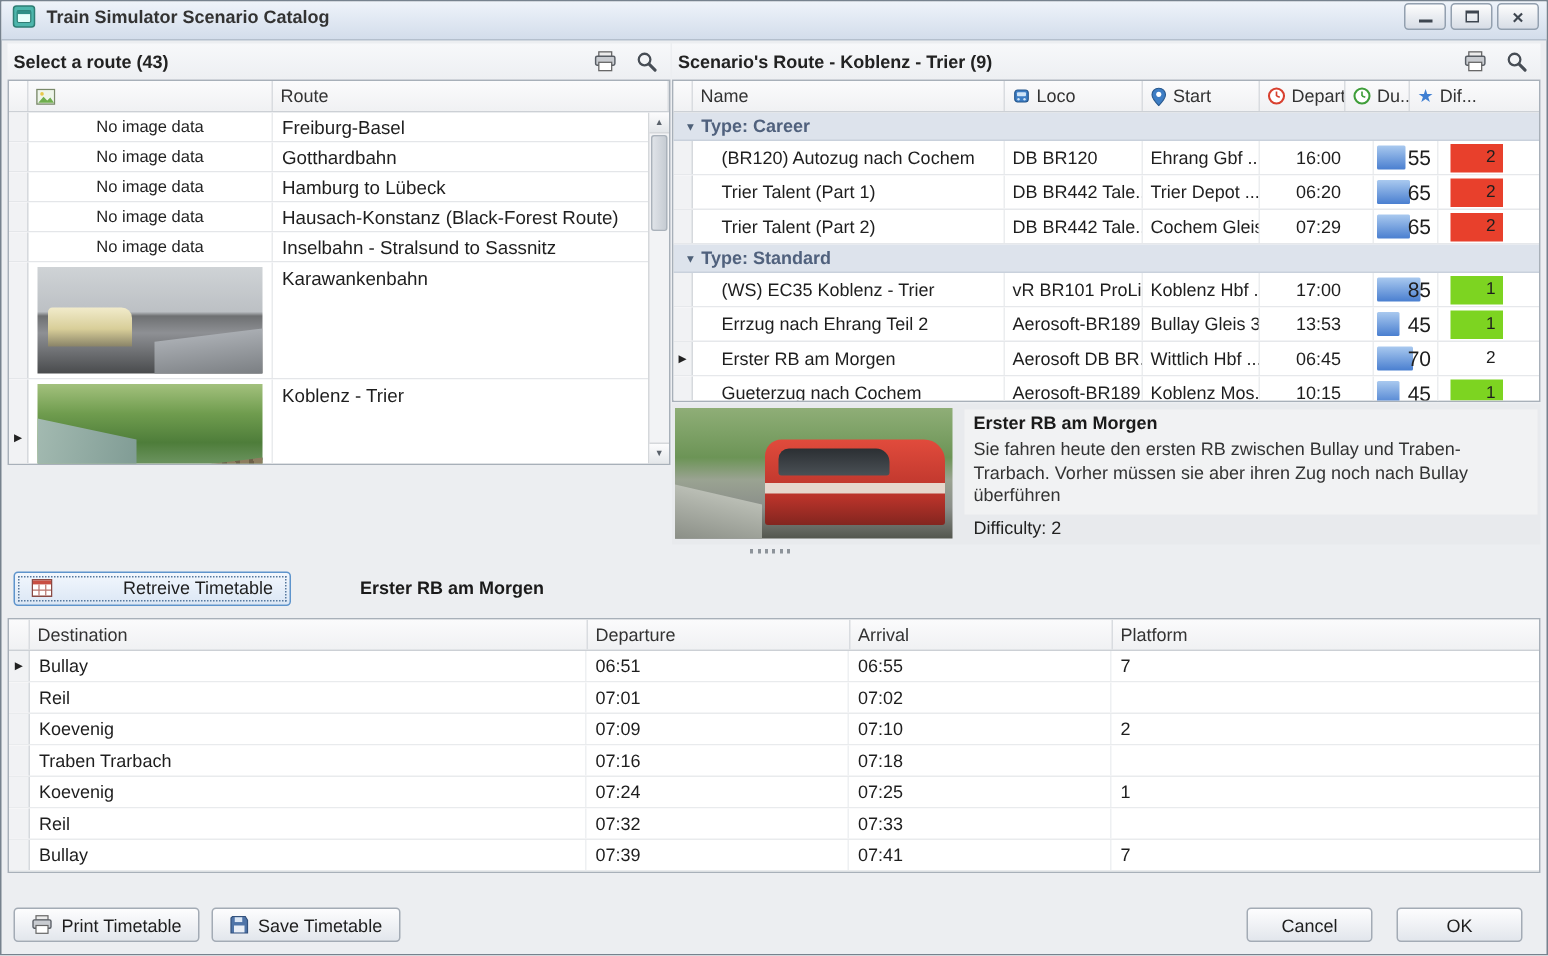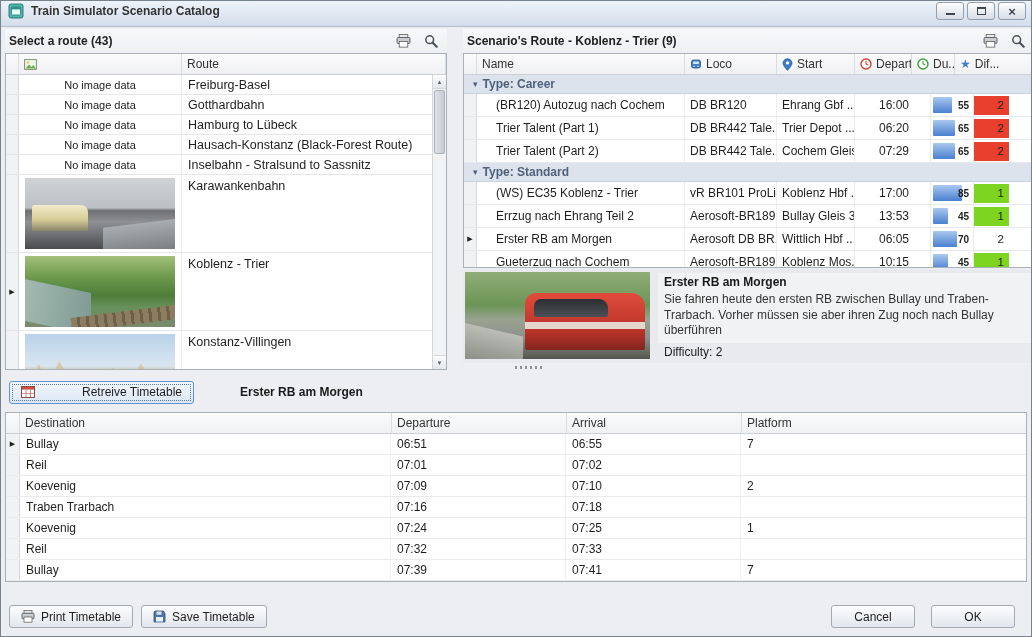--- a/index.html
+++ b/index.html
@@ -12,38 +12,38 @@
   .titlebar { height: 26px; flex: 0 0 26px; background: linear-gradient(#eef3fa, #d3ddeb); border-bottom: 1px solid #b4bfcd; display: flex; align-items: center; padding: 0 5px 5px 7px; gap: 7px; }
   .titlebar .title { font-weight: bold; color: #333; }
   .win-btns { margin-left: auto; display: flex; gap: 3px; }
   .win-btn { width: 28px; height: 18px; border: 1px solid #93a0af; border-radius: 3px; background: linear-gradient(#fdfdfd, #d7dde6); display: flex; align-items: center; justify-content: center; color: #3c4document45; cursor: default; }
   .glyph-min { width: 9px; height: 2px; background: #3e4650; display: block; margin-top: 6px; }
   .glyph-max { width: 9px; height: 8px; border: 1px solid #3e4650; border-top-width: 2px; display: block; }
   .glyph-close { font-size: 13px; font-weight: bold; color: #3e4650; line-height: 1; }
 
   
   .main { flex: 1; display: flex; flex-direction: column; padding: 2px 4px 6px; overflow: hidden; }
-  .top { display: flex; gap: 16px; height: 341px; flex: 0 0 341px; }
+  .top { display: flex; gap: 1px; height: 341px; flex: 0 0 341px; }
   .left-panel { width: 442px; flex: 0 0 442px; display: flex; flex-direction: column; }
   .right-panel { flex: 1; display: flex; flex-direction: column; }
 
   .panel-header { height: 24px; flex: 0 0 24px; display: flex; align-items: center; padding: 0 6px 0 4px; background: linear-gradient(#f7f8fa, #edeff2); }
   .panel-header .ph-title { font-weight: bold; color: #222; }
   .ph-icons { margin-left: auto; display: flex; gap: 13px; align-items: center; padding-right: 3px; }
   .icon-btn { display: inline-flex; align-items: center; }
 
   
   .grid { border: 1px solid #a8b0b9; background: #fff; overflow: hidden; display: flex; flex-direction: column; }
   .grid-header { display: flex; flex: 0 0 21px; height: 21px; background: linear-gradient(#fbfbfc, #f0f1f3); border-bottom: 1px solid #ccd0d5; }
   .gh-cell { border-right: 1px solid #d9dce0; display: flex; align-items: center; padding: 0 5px; color: #333; gap: 4px; white-space: nowrap; overflow: hidden; }
   .marker { width: 13px; flex: 0 0 13px; background: #f1f2f4; border-right: 1px solid #d6d9dd; display: flex; align-items: center; justify-content: center; font-size: 7px; color: #222; }
   .gh-marker { width: 13px; flex: 0 0 13px; padding: 0; }
 
   
-  .route-grid { height: 317px; }
+  .route-grid { height: 257px; }
   .grid-body-wrap { flex: 1; display: flex; overflow: hidden; }
   .grid-body { flex: 1; overflow: hidden; }
   .gh-img { width: 163px; flex: 0 0 163px; }
   .gh-route { flex: 1; }
   .r-row { display: flex; border-bottom: 1px solid #e4e6e9; background: #fff; }
   .noimg-row { height: 20px; }
   .img-row { height: 78px; }
   .r-img { width: 163px; flex: 0 0 163px; border-right: 1px solid #e9ebed; display: flex; align-items: center; justify-content: center; font-size: 11px; color: #222; overflow: hidden; }
   .r-name { flex: 1; padding: 0 6px; font-size: 12.5px; display: flex; align-items: center; overflow: hidden; white-space: nowrap; }
   .img-row .r-name { align-items: flex-start; padding-top: 4px; }
@@ -78,21 +78,21 @@
   .g-tri { color: #4e6078; font-size: 9px; line-height: 1; }
   .g-label { font-weight: bold; color: #50617d; }
   .s-row { display: flex; height: 23px; border-bottom: 1px solid #e6e8eb; background: #fff; }
   .s-row .c { display: flex; align-items: center; padding: 0 5px; border-right: 1px solid #ebedef; overflow: hidden; white-space: nowrap; font-size: 12px; }
   .s-row .name { flex: 0 0 208px; width: 208px; padding-left: 19px; }
   .s-row .loco { flex: 0 0 92px; width: 92px; }
   .s-row .start { flex: 0 0 78px; width: 78px; }
   .s-row .depart { flex: 0 0 57px; width: 57px; margin-left: 19px; }
   .s-row .du { flex: 0 0 43px; width: 43px; position: relative; padding: 0; }
   .du-bar { position: absolute; left: 2px; top: 3px; bottom: 3px; border-radius: 1px; }
-  .du-num { position: absolute; right: 4px; top: 0; bottom: 0; display: flex; align-items: center; font-size: 10px; font-weight: bold; }
+  .du-num { position: absolute; right: 4px; top: 0; bottom: 0; display: flex; align-items: center; font-size: 14px; }
   .s-row .dif { flex: 1; border-right: none; padding: 0; }
   .dif-box { width: 35px; height: 19px; margin: 2px 24px 2px auto; display: flex; align-items: center; justify-content: flex-end; padding-right: 5px; font-size: 11.5px; color: #16 Half1a1a; }
 
   
   .preview { height: 94px; flex: 0 0 94px; margin-top: 1px; display: flex; gap: 8px; padding: 3px 2px 2px 2px; background: #e8eaed; }
   .preview-photo { width: 185px; height: 87px; flex: 0 0 185px; position: relative; overflow: hidden; background: linear-gradient(#8fae77 0%, #6c9456 38%, #9aa392 55%, #8b8f8a 76%, #53564e 100%); }
   .pp-platform { position: absolute; left: 0; bottom: 0; width: 58px; height: 36px; background: linear-gradient(#babeb5, #8b8f87); transform: skewY(13deg); transform-origin: left bottom; }
   .pp-train { position: absolute; right: 5px; bottom: 9px; width: 120px; height: 57px; background: linear-gradient(#e14b3c, #b8332a 68%, #83251f); border-radius: 11px 14px 2px 2px; }
   .pp-train::before { content: ""; position: absolute; left: 9px; top: 6px; width: 74px; height: 18px; background: linear-gradient(#2b2f33, #4a5055); border-radius: 7px 9px 2px 2px; }
   .pp-train::after { content: ""; position: absolute; left: 0; top: 29px; width: 100%; height: 7px; background: #e9e5db; opacity: .92; }
@@ -404,21 +404,21 @@
                 </div>
                 <div class="c dif">
                   <div class="dif-box" style="background: rgb(125, 212, 33);">1</div>
                 </div>
               </div>
               <div class="s-row">
                 <div class="marker">▶</div>
                 <div class="c name">Erster RB am Morgen</div>
                 <div class="c loco">Aerosoft DB BR...</div>
                 <div class="c start">Wittlich Hbf ...</div>
-                <div class="c depart">06:05</div>
+                <div class="c depart">06:45</div>
                 <div class="c du">
                   <div class="du-bar" style="width: calc(70% - 5.6px); background: linear-gradient(rgb(169, 201, 239), rgb(74, 127, 208));"></div>
                   <span class="du-num">70</span>
                 </div>
                 <div class="c dif">
                   <div class="dif-box">2</div>
                 </div>
               </div>
               <div class="s-row">
                 <div class="marker"></div>

